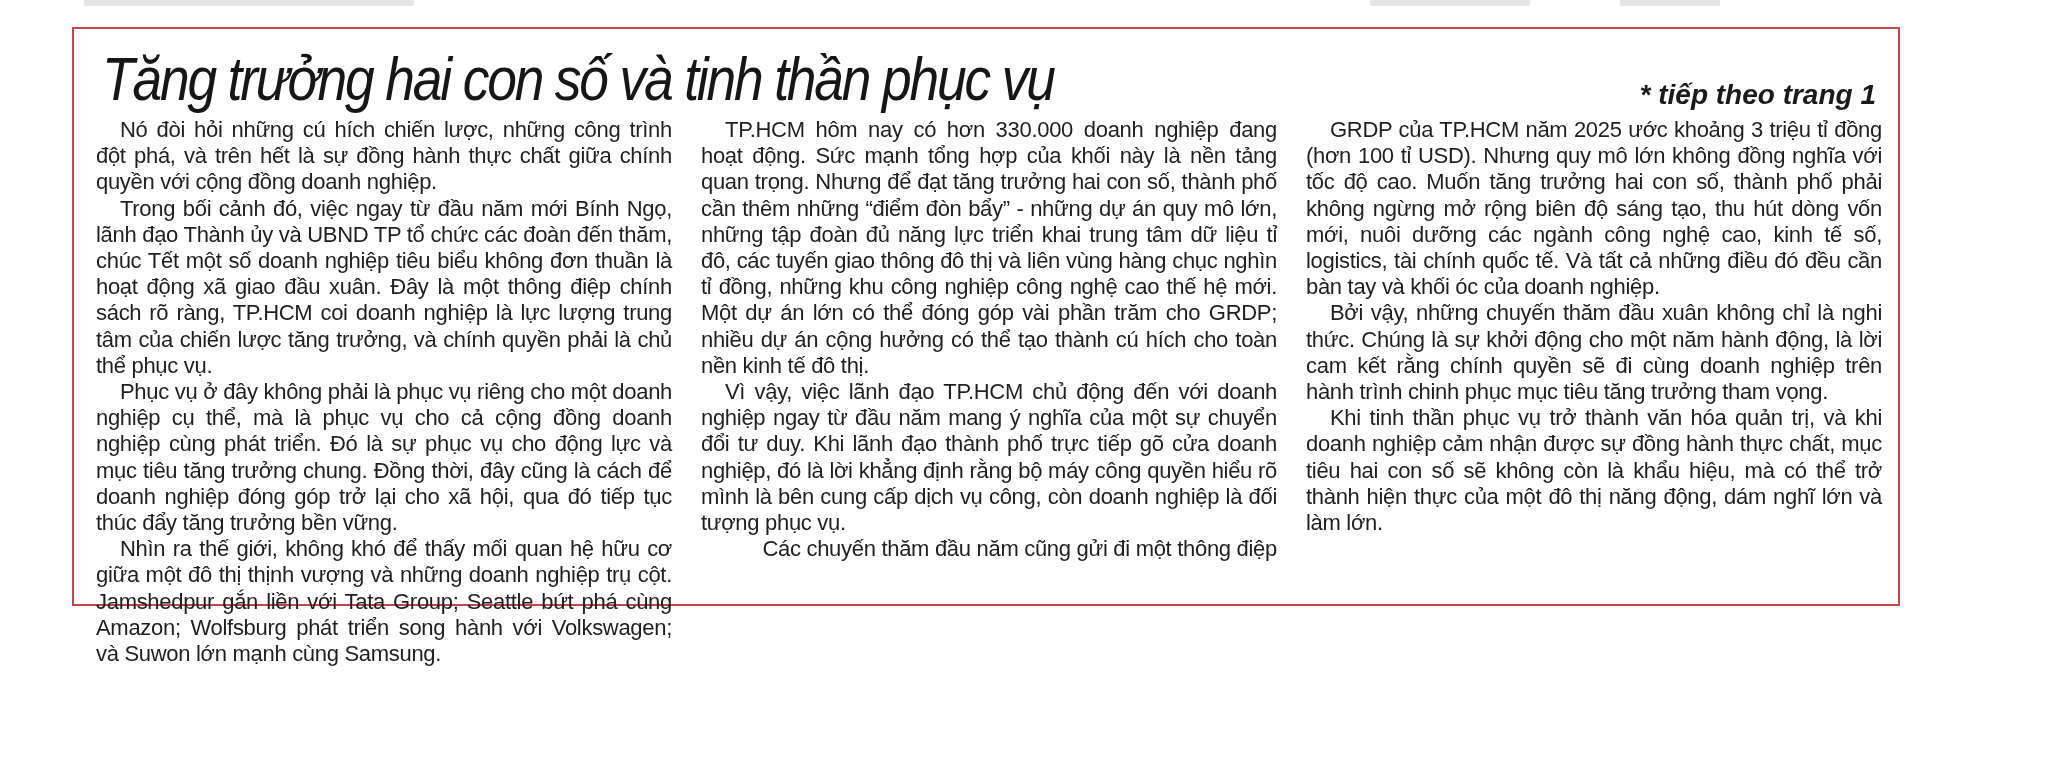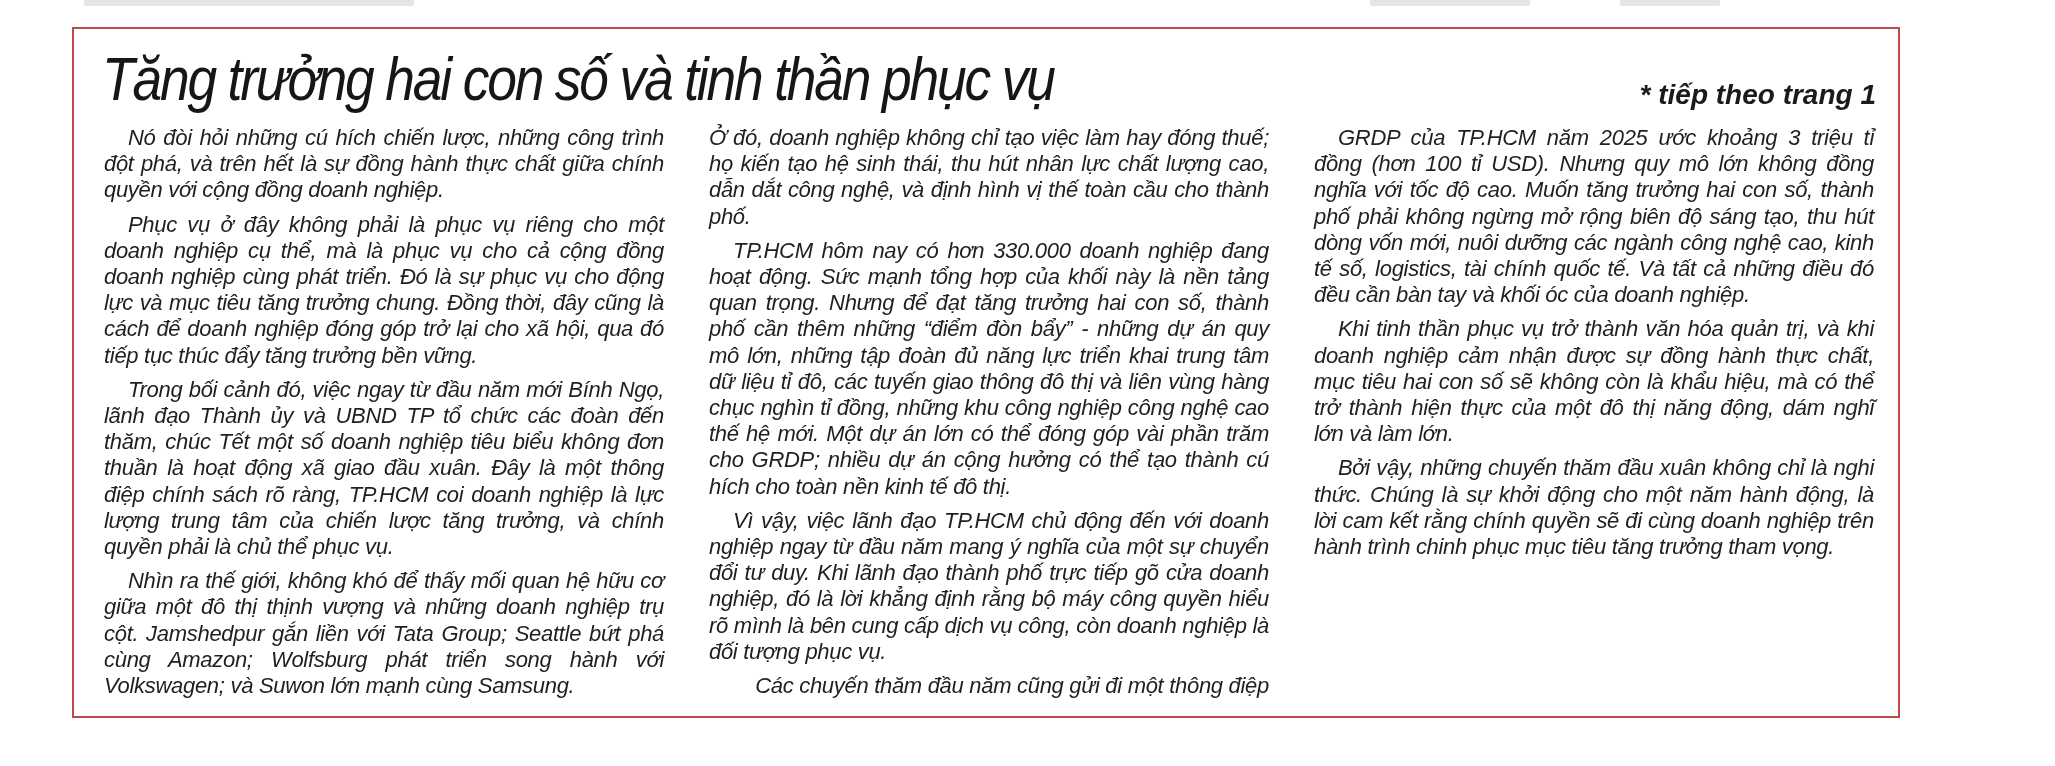--- a/index.html
+++ b/index.html
@@ -1,57 +1,56 @@
 <!DOCTYPE html>
 <html><head>
 <meta charset="utf-8">
 <style>
   html, body { margin:0; padding:0; background:#ffffff; }
   body { width:2055px; height:766px; position:relative; overflow:hidden;
          font-family:"Liberation Sans", sans-serif; color:#1a1a1a; }
   .top-fragment { position:absolute; top:0; height:6px; background:#cfcfcf; opacity:.55; border-radius:0 0 2px 2px; }
-  .frame { position:absolute; left:72px; top:27px; width:1828px; height:691px;
+  .frame { position:absolute; left:72px; top:27px; width:1828px; height:579px;
            border:2px solid #c0474a; box-sizing:border-box; background:#fff; }
   .headline { position:absolute; left:28px; top:14px; margin:0;
               font-family:"Liberation Sans", sans-serif; font-weight:normal; font-style:italic;
               font-size:62px; line-height:72px; letter-spacing:-2.5px; color:#161616;
               transform:scaleX(0.86); transform-origin:left center; white-space:nowrap; }
   .continued { position:absolute; right:22px; top:50px; font-family:"Liberation Sans", sans-serif;
                font-weight:bold; font-style:italic; font-size:28px; color:#1a1a1a; }
   .col { position:absolute; top:88px; width:576px; }
-  .col p { margin:8px; font-style:italic; font-size:22px; line-height:26.2px; text-align:justify;
+  .col p { margin:0; font-size:22px; line-height:26.2px; text-align:justify;
            text-indent:24px; color:#1f1f1f; letter-spacing:-0.3px; }
   .col p.cont { text-indent:0; }
   .col1 { left:22px; }
   .col2 { left:627px; }
   .col3 { left:1232px; }
 </style>
 </head>
 <body>
 
 <div class="top-fragment" style="left:84px;width:330px;"></div>
 <div class="top-fragment" style="left:1370px;width:160px;"></div>
 <div class="top-fragment" style="left:1620px;width:100px;"></div>
 
 <div class="frame">
   <h1 class="headline">Tăng trưởng hai con số và tinh thần phục vụ</h1>
   <div class="continued">* tiếp theo trang 1</div>
 
   <div class="col col1">
     <p>Nó đòi hỏi những cú hích chiến lược, những công trình đột phá, và trên hết là sự đồng hành thực chất giữa chính quyền với cộng đồng doanh nghiệp.</p>
+    <p>Trong bối cảnh đó, việc ngay từ đầu năm mới Bính Ngọ, lãnh đạo Thành ủy và UBND TP tổ chức các đoàn đến thăm, chúc Tết một số doanh nghiệp tiêu biểu không đơn thuần là hoạt động xã giao đầu xuân. Đây là một thông điệp chính sách rõ ràng, TP.HCM coi doanh nghiệp là lực lượng trung tâm của chiến lược tăng trưởng, và chính quyền phải là chủ thể phục vụ.</p>
     <p>Phục vụ ở đây không phải là phục vụ riêng cho một doanh nghiệp cụ thể, mà là phục vụ cho cả cộng đồng doanh nghiệp cùng phát triển. Đó là sự phục vụ cho động lực và mục tiêu tăng trưởng chung. Đồng thời, đây cũng là cách để doanh nghiệp đóng góp trở lại cho xã hội, qua đó tiếp tục thúc đẩy tăng trưởng bền vững.</p>
-    <p>Trong bối cảnh đó, việc ngay từ đầu năm mới Bính Ngọ, lãnh đạo Thành ủy và UBND TP tổ chức các đoàn đến thăm, chúc Tết một số doanh nghiệp tiêu biểu không đơn thuần là hoạt động xã giao đầu xuân. Đây là một thông điệp chính sách rõ ràng, TP.HCM coi doanh nghiệp là lực lượng trung tâm của chiến lược tăng trưởng, và chính quyền phải là chủ thể phục vụ.</p>
     <p>Nhìn ra thế giới, không khó để thấy mối quan hệ hữu cơ giữa một đô thị thịnh vượng và những doanh nghiệp trụ cột. Jamshedpur gắn liền với Tata Group; Seattle bứt phá cùng Amazon; Wolfsburg phát triển song hành với Volkswagen; và Suwon lớn mạnh cùng Samsung.</p>
   </div>
 
   <div class="col col2">
-    <p class="cont">Ở đó, doanh nghiệp không chỉ tạo việc làm hay đóng thuế; họ kiến tạo hệ sinh thái, thu hút nhân lực chất lượng cao, dẫn dắt công nghệ, và định hình vị thế toàn cầu cho thành phố.</p>
     <p>TP.HCM hôm nay có hơn 330.000 doanh nghiệp đang hoạt động. Sức mạnh tổng hợp của khối này là nền tảng quan trọng. Nhưng để đạt tăng trưởng hai con số, thành phố cần thêm những “điểm đòn bẩy” - những dự án quy mô lớn, những tập đoàn đủ năng lực triển khai trung tâm dữ liệu tỉ đô, các tuyến giao thông đô thị và liên vùng hàng chục nghìn tỉ đồng, những khu công nghiệp công nghệ cao thế hệ mới. Một dự án lớn có thể đóng góp vài phần trăm cho GRDP; nhiều dự án cộng hưởng có thể tạo thành cú hích cho toàn nền kinh tế đô thị.</p>
     <p>Vì vậy, việc lãnh đạo TP.HCM chủ động đến với doanh nghiệp ngay từ đầu năm mang ý nghĩa của một sự chuyển đổi tư duy. Khi lãnh đạo thành phố trực tiếp gõ cửa doanh nghiệp, đó là lời khẳng định rằng bộ máy công quyền hiểu rõ mình là bên cung cấp dịch vụ công, còn doanh nghiệp là đối tượng phục vụ.</p>
     <p style="text-align:right;">Các chuyến thăm đầu năm cũng gửi đi một thông điệp</p>
   </div>
 
   <div class="col col3">
     <p>GRDP của TP.HCM năm 2025 ước khoảng 3 triệu tỉ đồng (hơn 100 tỉ USD). Nhưng quy mô lớn không đồng nghĩa với tốc độ cao. Muốn tăng trưởng hai con số, thành phố phải không ngừng mở rộng biên độ sáng tạo, thu hút dòng vốn mới, nuôi dưỡng các ngành công nghệ cao, kinh tế số, logistics, tài chính quốc tế. Và tất cả những điều đó đều cần bàn tay và khối óc của doanh nghiệp.</p>
+    <p>Bởi vậy, những chuyến thăm đầu xuân không chỉ là nghi thức. Chúng là sự khởi động cho một năm hành động, là lời cam kết rằng chính quyền sẽ đi cùng doanh nghiệp trên hành trình chinh phục mục tiêu tăng trưởng tham vọng.</p>
     <p>Khi tinh thần phục vụ trở thành văn hóa quản trị, và khi doanh nghiệp cảm nhận được sự đồng hành thực chất, mục tiêu hai con số sẽ không còn là khẩu hiệu, mà có thể trở thành hiện thực của một đô thị năng động, dám nghĩ lớn và làm lớn.</p>
-    <p>Bởi vậy, những chuyến thăm đầu xuân không chỉ là nghi thức. Chúng là sự khởi động cho một năm hành động, là lời cam kết rằng chính quyền sẽ đi cùng doanh nghiệp trên hành trình chinh phục mục tiêu tăng trưởng tham vọng.</p>
   </div>
 </div>
 
 </body></html>

